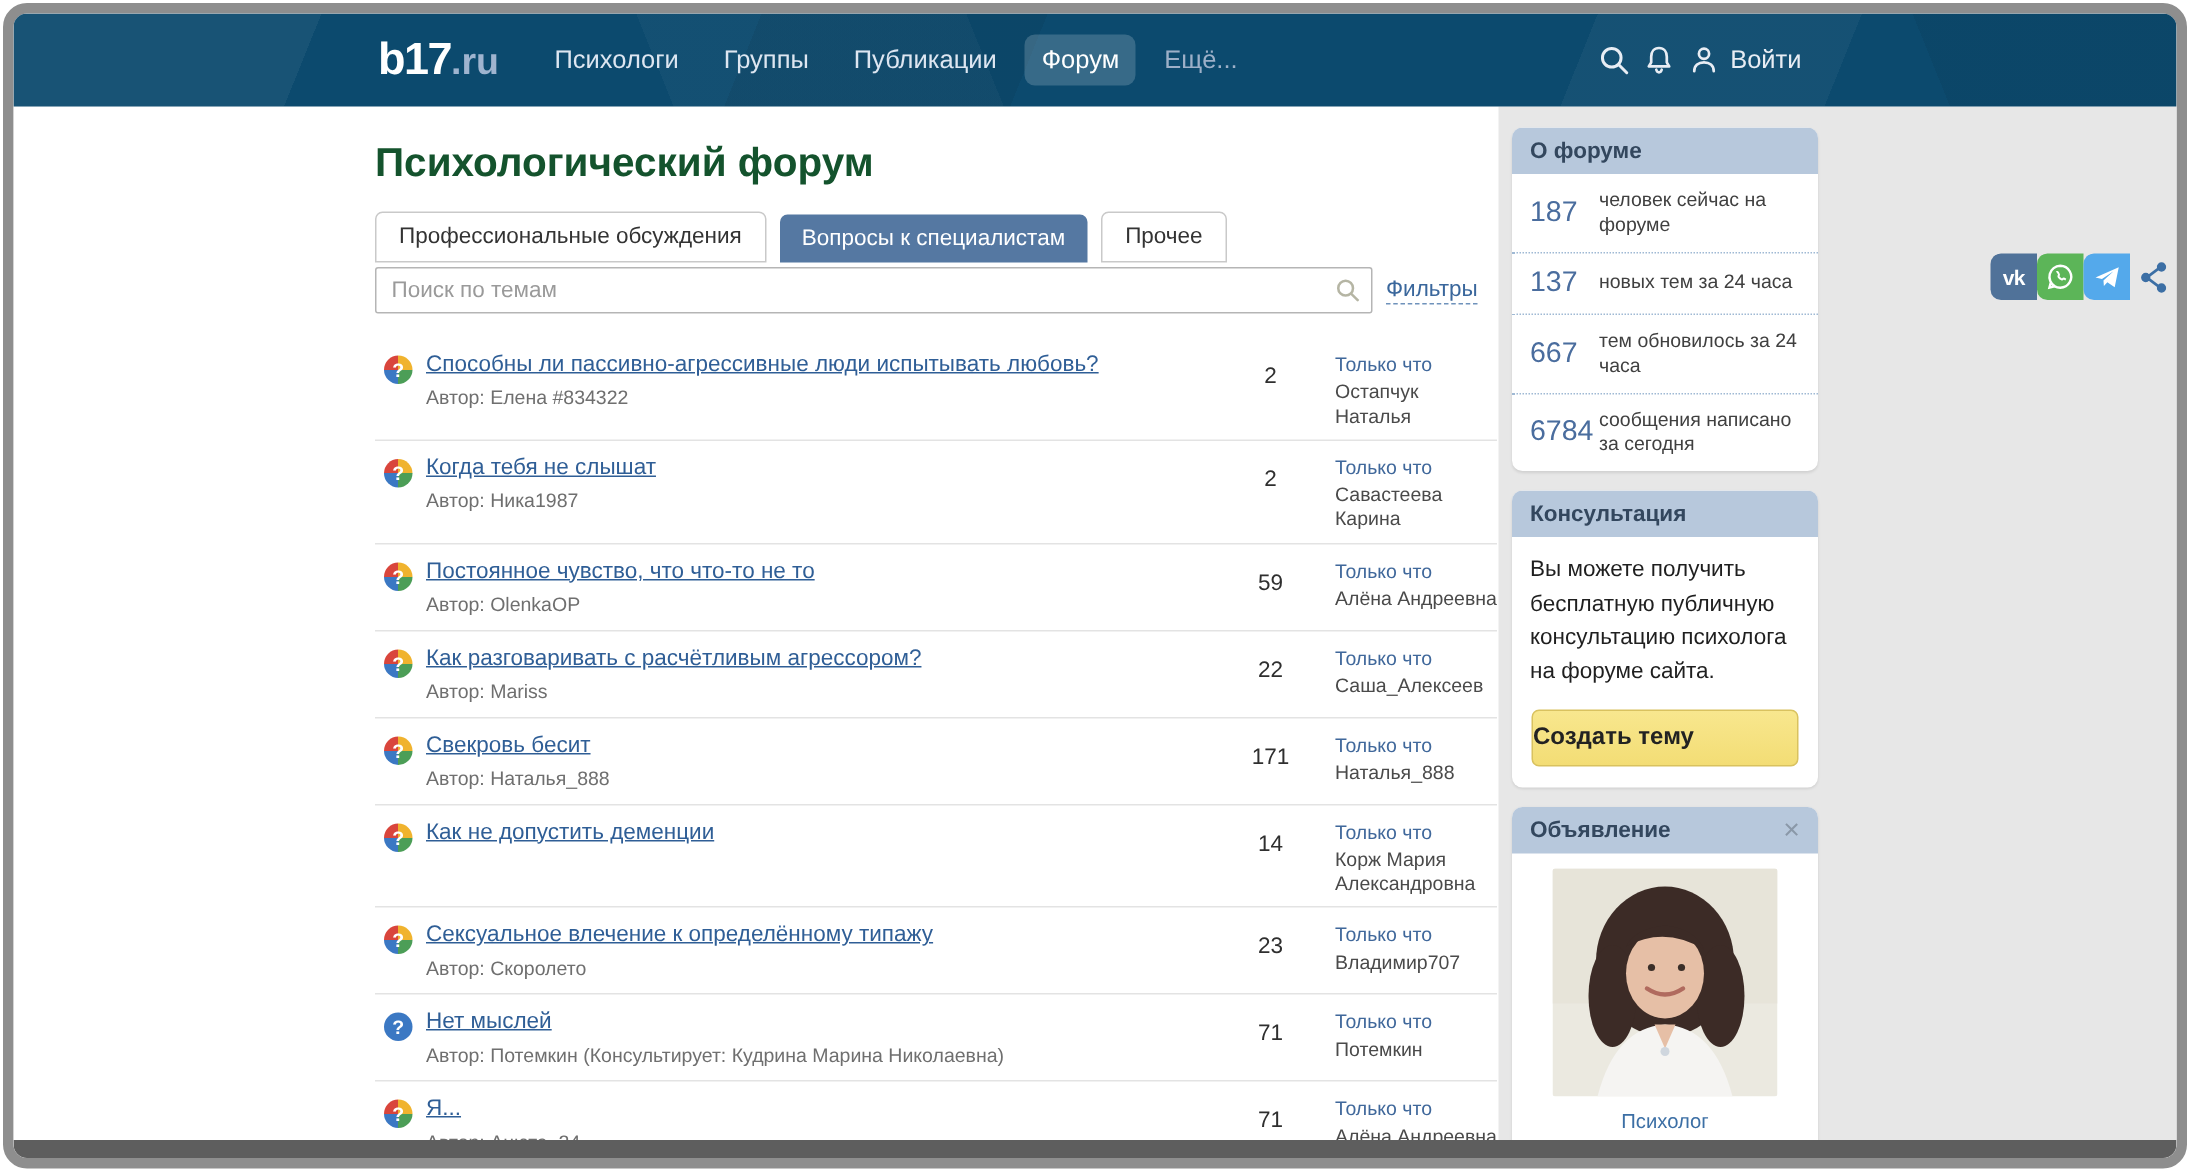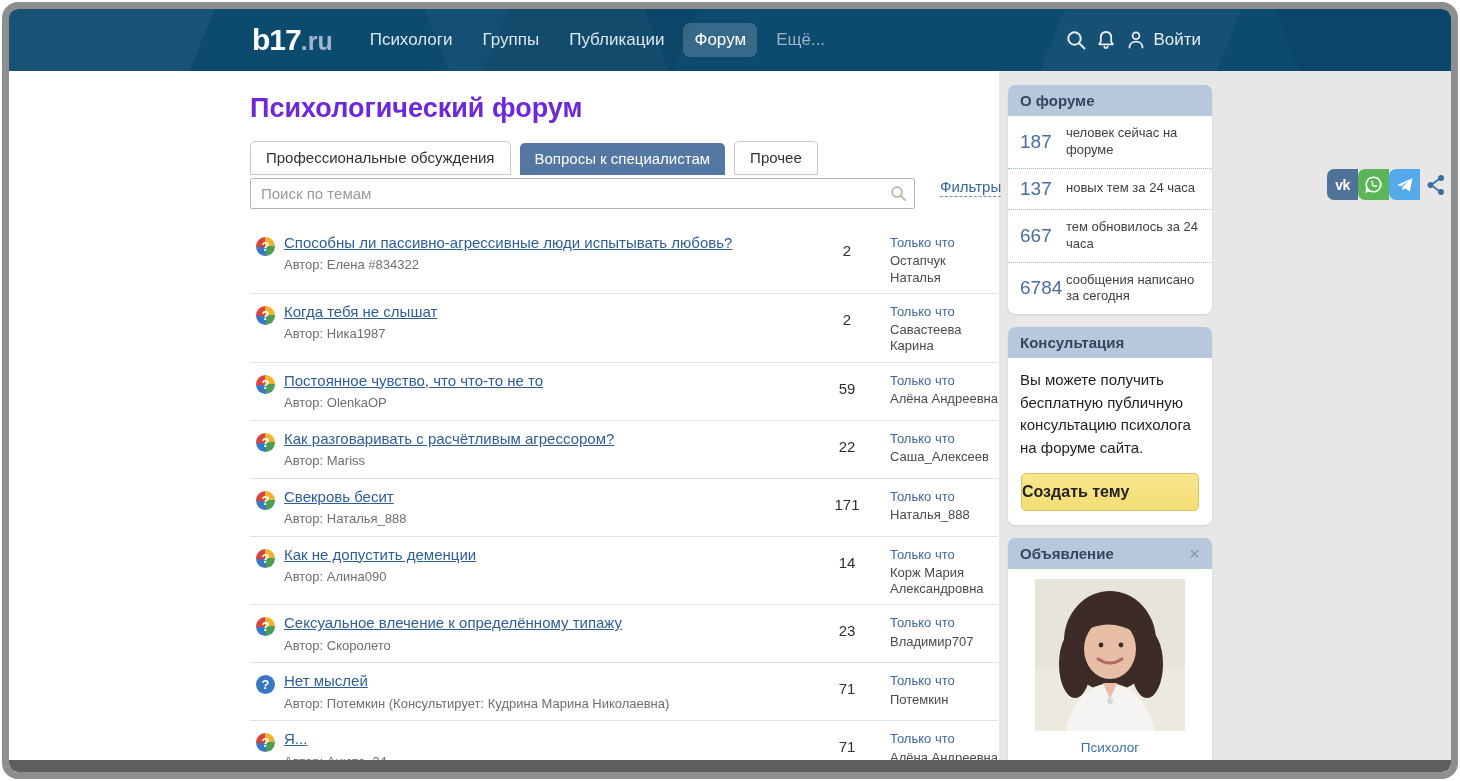--- a/index.html
+++ b/index.html
@@ -24,28 +24,28 @@
   .nav-item.muted { color:#9db0c8; }
   .nav-right { position:absolute; right:250px; display:flex; align-items:center; gap:8px; }
   .nav-icon { width:22px; height:22px; cursor:pointer; display:block; }
   .login { display:flex; align-items:center; gap:6px; color:#e8edf4; font-size:17px; cursor:pointer; }
 
   
   .page { position:relative; height:703px; background:#fff; }
   .grey-zone { position:absolute; top:0; bottom:0; left:990px; right:0; background:#e7e7e7; }
 
   .main-col { position:absolute; left:241px; top:0; width:748px; }
-  h1.page-title { margin-top:22px; font-size:27px; font-weight:700; color:#6d28d9; }
+  h1.page-title { margin-top:22px; font-size:27px; font-weight:700; color:#14532d; }
 
   .tabs { display:flex; gap:9px; margin-top:17px; align-items:flex-end; }
   .tab { font-size:15px; padding:7px 15px 8px; border-radius:5px 5px 0 0; cursor:pointer; white-space:nowrap; }
   .tab.active { background:#5578a2; color:#fff; }
   .tab.plain { background:#fff; color:#333; border:1px solid #c9c9c9; }
 
-  .search-row { display:flex; align-items:flex-start; margin-top:3px; gap:25px; }
+  .search-row { display:flex; align-items:center; margin-top:3px; gap:9px; }
   .search-box { position:relative; flex:0 0 665px; }
   .search-box input { width:100%; height:31px; border:1px solid #b5b5b5; border-radius:2px;
       padding:0 32px 0 10px; font-size:15px; color:#333; font-family:inherit; }
   .search-box input::placeholder { color:#9a9a9a; }
   .search-box .mag { position:absolute; right:8px; top:7px; width:17px; height:17px; opacity:.55; }
   .filters-link { color:#3a679c; font-size:15px; border-bottom:1px dashed #6f92bb; cursor:pointer; padding-bottom:1px; }
 
   .topic-list { margin-top:16px; }
   .topic-row { display:flex; align-items:flex-start; padding:8px 0 7px; border-bottom:1px solid #e3e3e3; min-height:58px; }
   .topic-row:first-child { border-top:none; }
@@ -231,21 +231,20 @@
               <div class="who">Наталья_888</div>
             </div>
           </div>
 
           <div class="topic-row">
             <div class="topic-ico-wrap">
               <div class="topic-icon multi"></div>
             </div>
             <div class="topic-main">
               <span class="topic-title">Как не допустить деменции</span>
-              <div class="topic-author">Автор: Алина090</div>
             </div>
             <div class="topic-count">14</div>
             <div class="topic-last">
               <div class="when">Только что</div>
               <div class="who">Корж Мария Александровна</div>
             </div>
           </div>
 
           <div class="topic-row">
             <div class="topic-ico-wrap">

